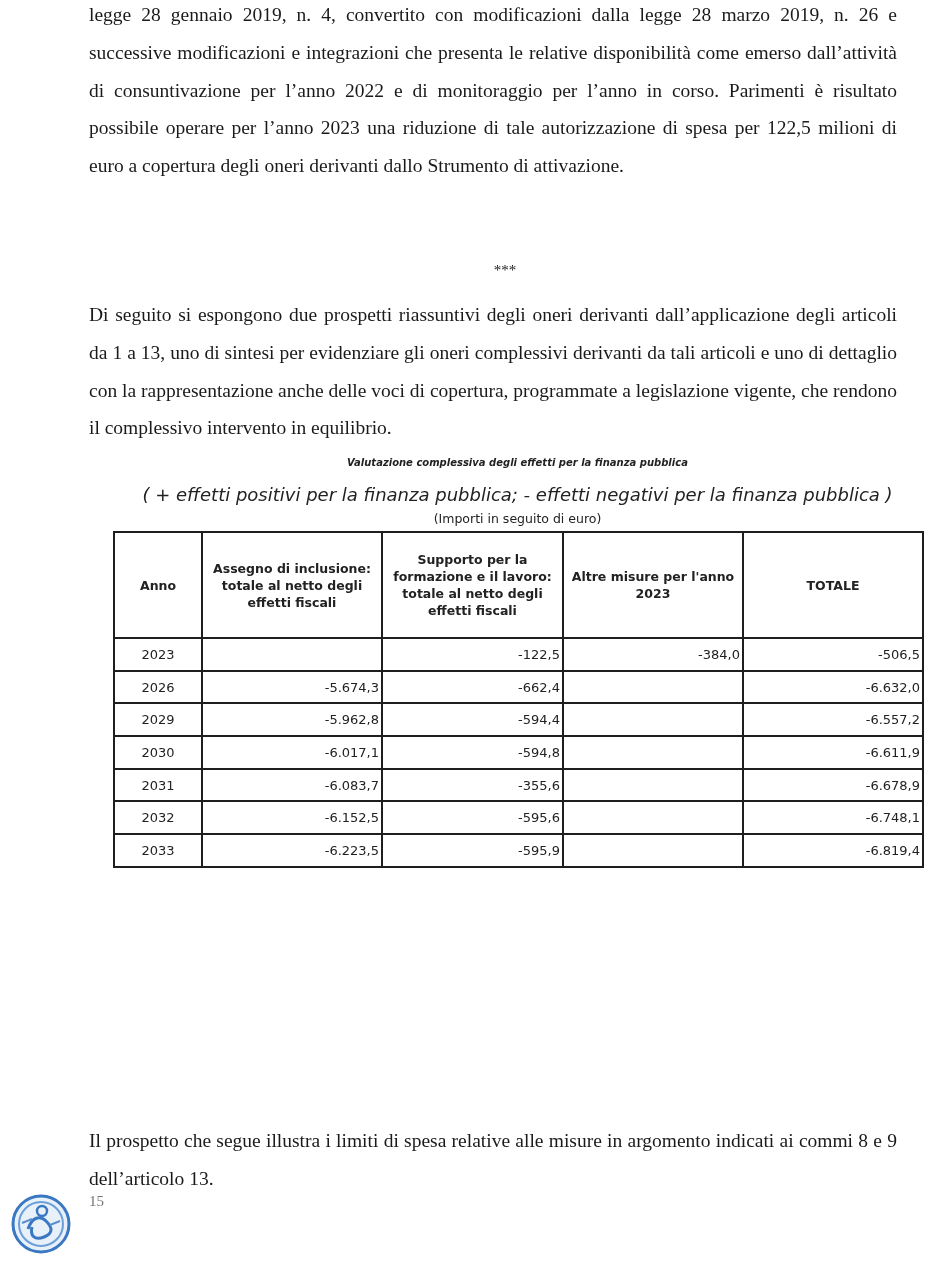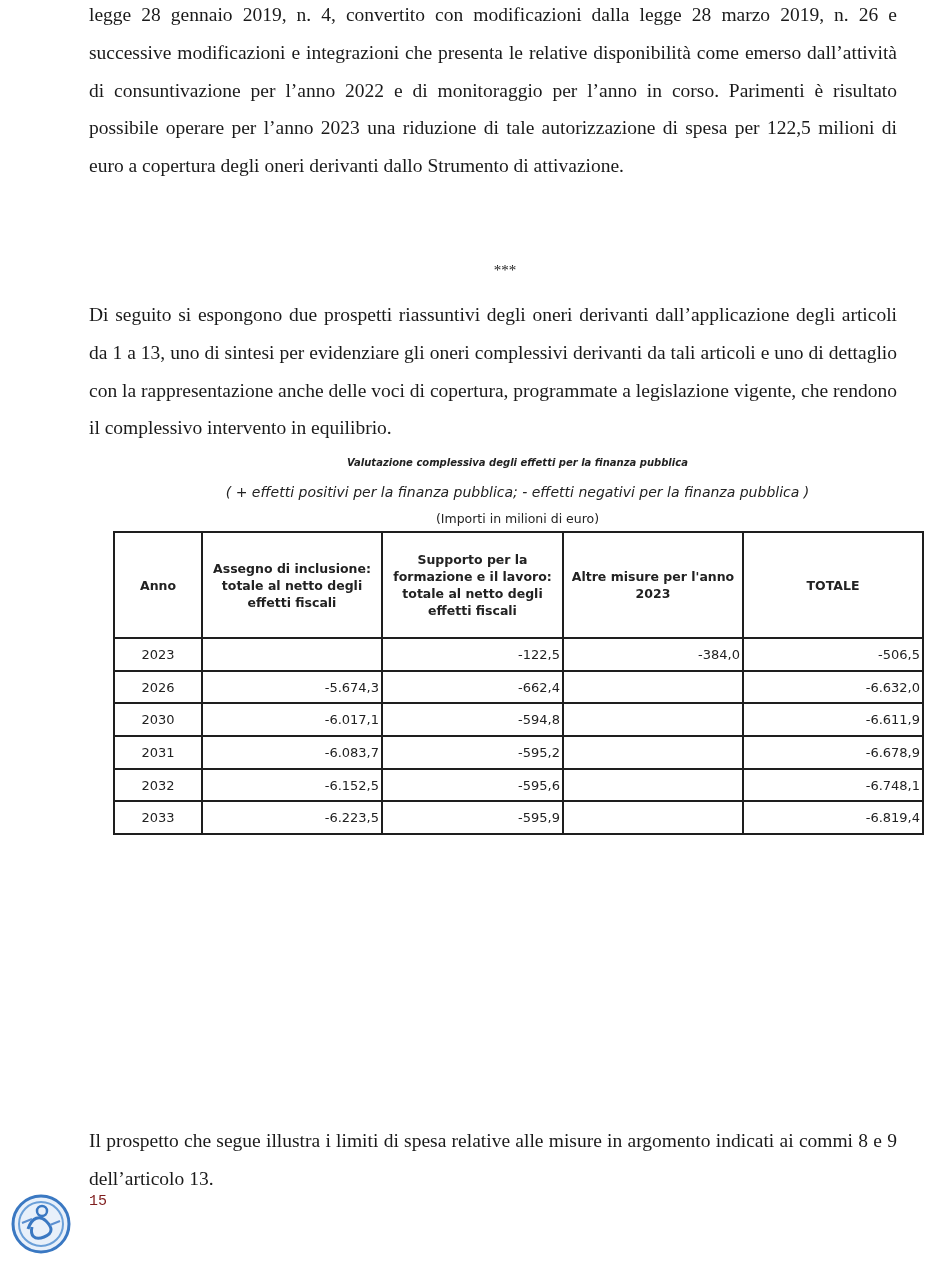--- a/index.html
+++ b/index.html
@@ -18,51 +18,51 @@
   .para-3 { top: 1094px; margin-top: 28px; }
   .stars {
     position: absolute; left: 0; width: 1010px; top: 262px;
     text-align: center; font-family: "Liberation Serif", serif; font-size: 15px;
   }
   .caption {
     position: absolute; left: 113px; width: 809px; text-align: center;
     font-family: "DejaVu Sans", sans-serif; color: #222;
   }
   .caption-title { top: 457px; font-size: 10px; font-weight: bold; font-style: italic; }
-  .caption-sub { top: 484px; font-size: 14px; font-style: italic; }
+  .caption-sub { top: 484px; font-size: 18px; font-style: italic; }
   .caption-units { top: 511px; font-size: 12.5px; }
   table.fin {
     position: absolute; left: 113px; top: 531px;
     border-collapse: collapse; table-layout: fixed;
     font-family: "DejaVu Sans", sans-serif; font-size: 13px; color: #222;
     border: 2px solid #1e1e1e;
   }
   table.fin th, table.fin td { border: 2px solid #1e1e1e; padding: 0 2px; }
   table.fin th {
     height: 104px; font-weight: bold; font-size: 12.5px; line-height: 17px;
     text-align: center; vertical-align: middle;
   }
   table.fin td { height: 30.7px; text-align: right; vertical-align: middle; }
   table.fin td.year { text-align: center; }
   .page-num {
     position: absolute; left: 89px; top: 1193px;
-    font-family: Liberation Mono, monospace; font-size: 15px; color: #7f1d1d;
+    font-family: Liberation Serif, serif; font-size: 15px; color: #737373;
   }
   .logo { position: absolute; left: 10px; top: 1193px; width: 62px; height: 62px; }
 </style>
 </head>
 <body>
 
 <p class="para para-1">legge 28 gennaio 2019, n. 4, convertito con modificazioni dalla legge 28 marzo 2019, n. 26 e successive modificazioni e integrazioni che presenta le relative disponibilità come emerso dall’attività di consuntivazione per l’anno 2022 e di monitoraggio per l’anno in corso. Parimenti è risultato possibile operare per l’anno 2023 una riduzione di tale autorizzazione di spesa per 122,5 milioni di euro a copertura degli oneri derivanti dallo Strumento di attivazione.</p>
 <div class="stars">***</div>
 <p class="para para-2">Di seguito si espongono due prospetti riassuntivi degli oneri derivanti dall’applicazione degli articoli da 1 a 13, uno di sintesi per evidenziare gli oneri complessivi derivanti da tali articoli e uno di dettaglio con la rappresentazione anche delle voci di copertura, programmate a legislazione vigente, che rendono il complessivo intervento in equilibrio.</p>
 
 <div class="caption caption-title">Valutazione complessiva degli effetti per la finanza pubblica</div>
 <div class="caption caption-sub">( + effetti positivi per la finanza pubblica; - effetti negativi per la finanza pubblica )</div>
-<div class="caption caption-units">(Importi in milioni di euro)</div>
+<div class="caption caption-units">(Importi in seguito di euro)</div>
 
 <table class="fin">
   <colgroup>
     <col style="width:88px">
       <col style="width:180px">
       <col style="width:181px">
       <col style="width:180px">
       <col style="width:180px">
   </colgroup>
   <thead>
@@ -83,30 +83,37 @@
         <td>-506,5</td>
       </tr>
       <tr>
         <td class="year">2026</td>
         <td>-5.674,3</td>
         <td>-662,4</td>
         <td></td>
         <td>-6.632,0</td>
       </tr>
       <tr>
+        <td class="year">2029</td>
+        <td>-5.962,8</td>
+        <td>-594,4</td>
+        <td></td>
+        <td>-6.557,2</td>
+      </tr>
+      <tr>
         <td class="year">2030</td>
         <td>-6.017,1</td>
         <td>-594,8</td>
         <td></td>
         <td>-6.611,9</td>
       </tr>
       <tr>
         <td class="year">2031</td>
         <td>-6.083,7</td>
-        <td>-595,2</td>
+        <td>-355,6</td>
         <td></td>
         <td>-6.678,9</td>
       </tr>
       <tr>
         <td class="year">2032</td>
         <td>-6.152,5</td>
         <td>-595,6</td>
         <td></td>
         <td>-6.748,1</td>
       </tr>

